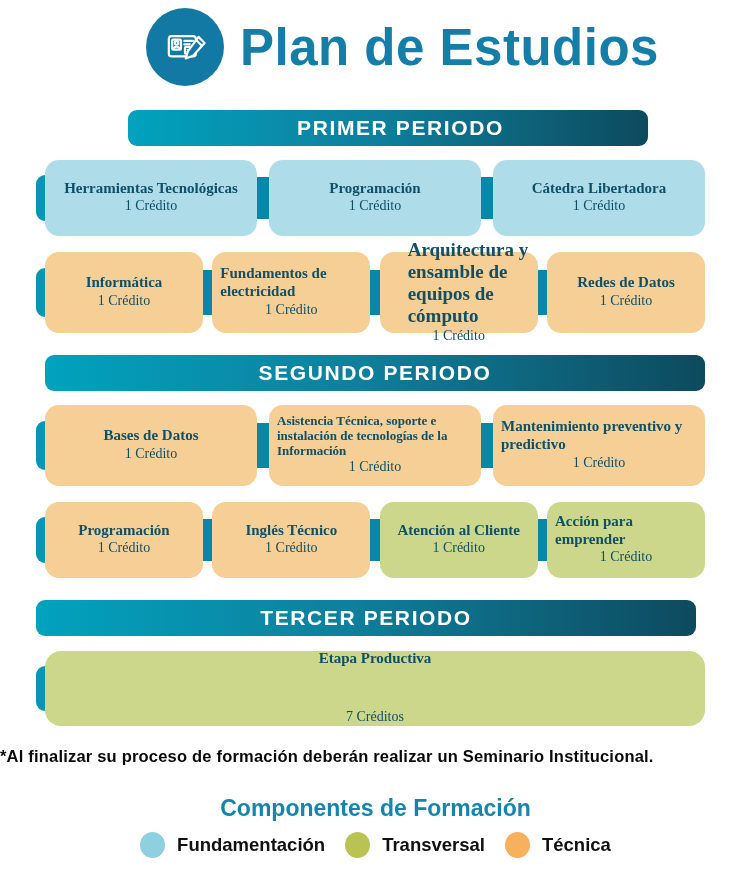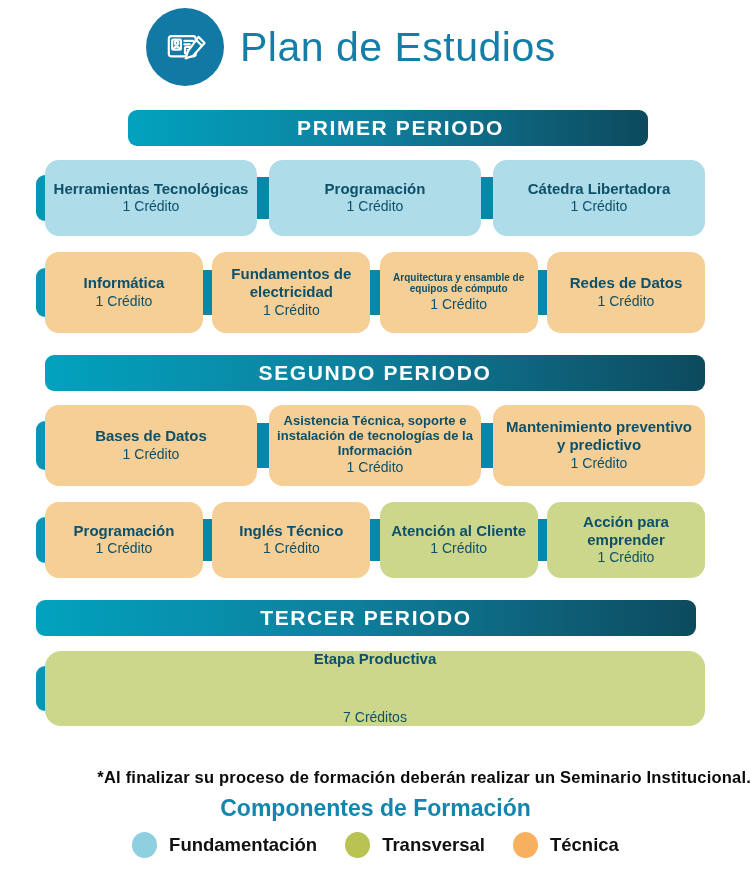--- a/index.html
+++ b/index.html
@@ -3,21 +3,21 @@
 <meta charset="utf-8">
 <style>
   html,body{margin:0;padding:0;background:#fff;}
   .page{position:relative;width:751px;height:876px;background:#ffffff;
         font-family:"Liberation Sans",sans-serif;overflow:hidden;}
 
   
   .header{position:absolute;top:8px;left:146px;display:flex;align-items:center;gap:16px;}
   .icon-circle{width:78px;height:78px;border-radius:50%;background:#1279a5;
                display:flex;align-items:center;justify-content:center;flex:0 0 auto;}
-  .main-title{font-size:41px;font-weight:normal;color:#147ea8;letter-spacing:.5px;white-space:nowrap;}
+  .main-title{font-size:51px;font-weight:bold;color:#147ea8;letter-spacing:.5px;white-space:nowrap;}
 
   
   .banner{position:absolute;height:36px;border-radius:9px;
           background:linear-gradient(90deg,#01a2be 0%,#0e7f9c 48%,#0d4a5e 100%);
           color:#fff;font-weight:bold;font-size:21px;letter-spacing:1.6px;
           display:flex;align-items:center;justify-content:center;}
   #banner1{left:128px;top:110px;width:495px;padding-left:25px;}
   #banner2{left:45px;top:355px;width:660px;}
   #banner3{left:36px;top:600px;width:660px;}
 
@@ -29,42 +29,42 @@
   #row4{top:502px;height:76px;}
   #row5{top:651px;height:75px;}
 
   
   .row::before,.row::after{content:"";position:absolute;top:20%;height:60%;width:22px;border-radius:9px;}
   .row::before{left:-9px;background:#0995b5;}
   .row::after{right:-9px;background:#0d4a5e;z-index:-1;}
 
   .card{position:relative;z-index:1;border-radius:14px;box-sizing:border-box;
         display:flex;flex-direction:column;align-items:center;justify-content:center;
-        text-align:center;color:#0d5068;padding:5px 8px;}
+        text-align:left;color:#0d5068;padding:5px 8px;font-family:Liberation Serif, serif;}
   
   .card:not(:last-of-type)::after{content:"";position:absolute;top:22%;height:56%;
         right:-26px;width:26px;background:#0887a8;z-index:-1;}
   .w3{width:212px;}
   .w4{width:158px;}
   .wfull{width:660px;border-radius:16px;gap:41px;}
   .c-fund{background:#aedce8;}
   .c-tec{background:#f6cf97;}
   .c-trans{background:#ccd78c;}
   .card .t{font-weight:bold;font-size:15px;line-height:1.18;}
   .card .cr{font-size:14px;line-height:1.35;}
-  .fs14 .t{font-size:10px;line-height:1.15;}
+  .fs14 .t{font-size:19px;line-height:1.15;margin-left:20px;}
   .fs13 .t{font-size:13px;line-height:1.15;}
 
   
-  .footnote{position:absolute;top:747px;left:0;width:751px;text-align:right;
-            font-size:16.5px;font-weight:bold;color:#0a0a0a;letter-spacing:.2px;margin-top:21px;}
+  .footnote{position:absolute;top:747px;left:0;width:751px;text-align:left;
+            font-size:16.5px;font-weight:bold;color:#0a0a0a;letter-spacing:.2px;}
   .legend-title{position:absolute;top:795px;left:0;width:751px;text-align:center;
                 font-size:23px;font-weight:bold;color:#1486ad;}
   .legend{position:absolute;top:832px;left:0;width:751px;display:flex;
-          justify-content:center;align-items:center;gap:28px;}
+          justify-content:center;align-items:center;gap:20px;}
   .legend-item{display:flex;align-items:center;gap:12px;
                font-size:18.5px;font-weight:bold;color:#111;}
   .dot{width:25px;height:26px;border-radius:50%;flex:0 0 auto;}
   .dot-fund{background:#8ecfe0;}
   .dot-tec{background:#f6b05e;}
   .dot-trans{background:#b9c353;}
 </style>
 </head>
 <body>
 

